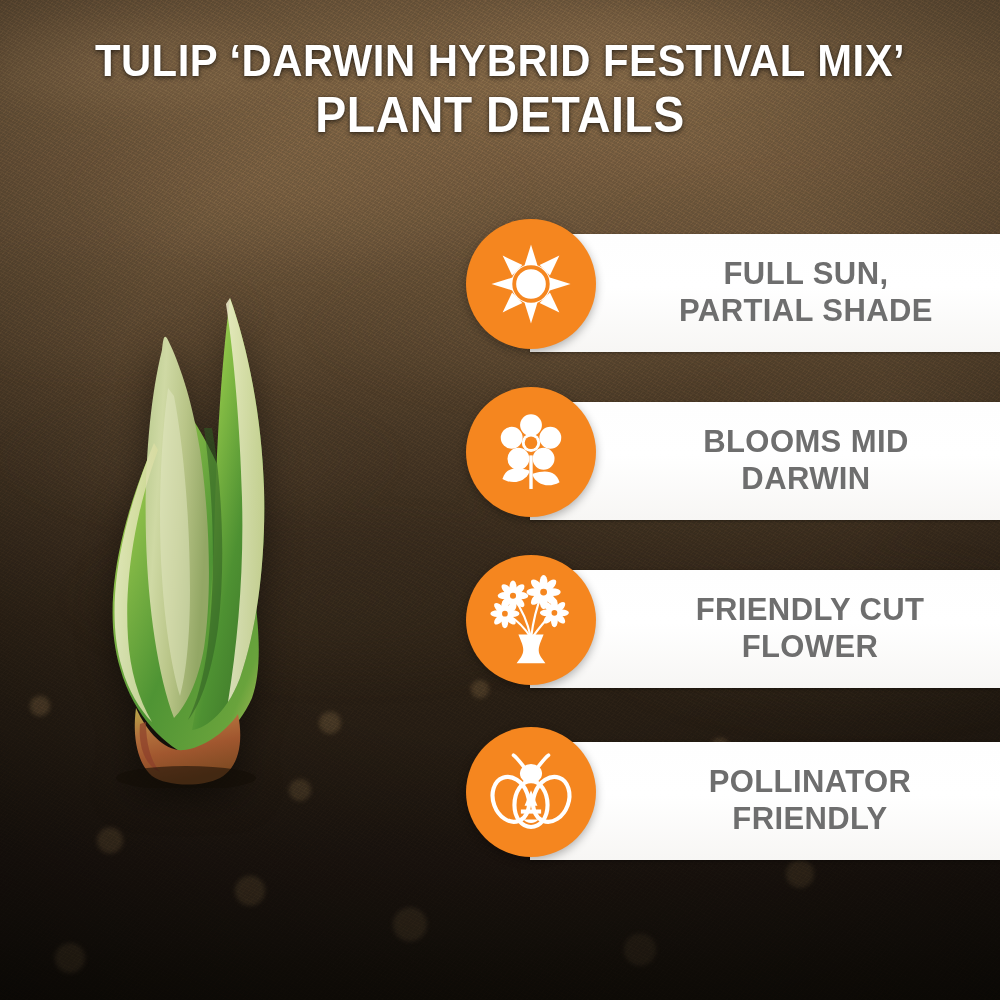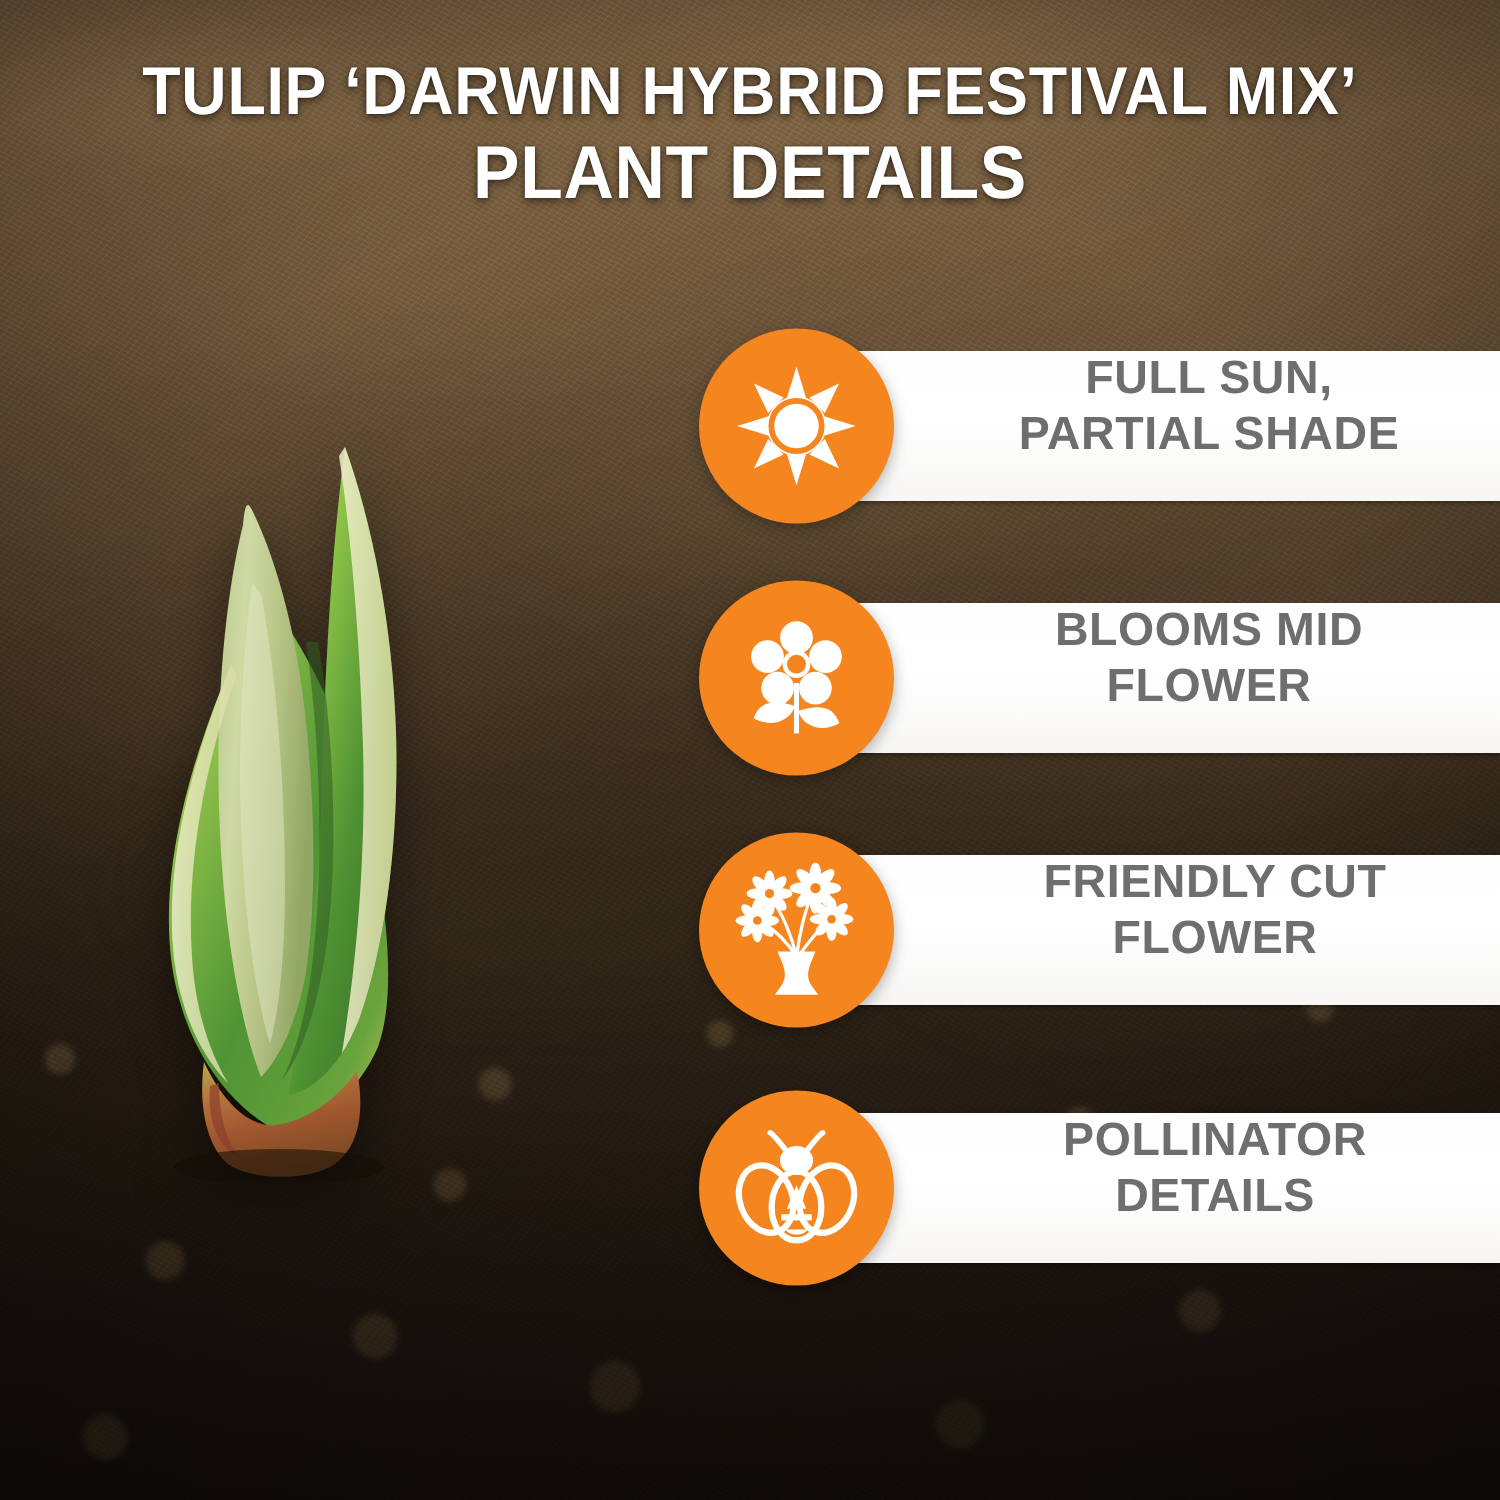--- a/index.html
+++ b/index.html
@@ -111,24 +111,24 @@
   .plant svg{display:block;width:100%;height:100%;filter:drop-shadow(0 10px 18px rgba(0,0,0,.45));}
 
   
   .feature{
     position:absolute;
     left:466px;right:0;
     z-index:5;
   }
   .fbar{
     position:absolute;
-    left:64px;right:0;top:15px;height:100px;
+    left:64px;right:0;top:15px;height:118px;
     background:linear-gradient(180deg,#fefefe 0%,#ffffff 45%,#f7f6f4 100%);
     box-shadow:0 1px 3px rgba(0,0,0,.35);
-    display:flex;align-items:flex-start;justify-content:center;
+    display:flex;align-items:center;justify-content:center;
   }
   .fbar .ftext{
     color:#6e6e6e;
     font-size:31px;
     font-weight:700;
     letter-spacing:.4px;
     line-height:1.18;
     text-align:center;
     white-space:pre-line;
     padding:0 28px 0 110px;
@@ -253,21 +253,21 @@
           <path d="M17 83 L28 60 L40 72 Z"></path>
         </g>
         <circle cx="50" cy="50" r="23" fill="#ffffff"></circle>
         <circle cx="50" cy="50" r="19.5" fill="none" stroke="#F5861F" stroke-width="4.5"></circle>
       </svg>
     </div>
   </div>
 
   <div class="feature" id="feature-1">
     <div class="fbar">
-      <span class="ftext">BLOOMS MID FLOWER</span>
+      <span class="ftext">BLOOMS MID DARWIN</span>
     </div>
     <div class="fcircle">
       <svg width="84" height="84" viewBox="0 0 100 100">
         <g fill="#ffffff">
           <circle cx="50" cy="18" r="13"></circle>
           <circle cx="73" cy="33" r="13"></circle>
           <circle cx="65" cy="58" r="13"></circle>
           <circle cx="35" cy="58" r="13"></circle>
           <circle cx="27" cy="33" r="13"></circle>
           <circle cx="50" cy="39" r="11"></circle>
@@ -354,21 +354,21 @@
         </g>
 
         <path d="M36 66 L64 66 L60 76 C58 82 58 86 61 91 L66 98 L34 98 L39 91
                  C42 86 42 82 40 76 Z" fill="#ffffff"></path>
       </svg>
     </div>
   </div>
 
   <div class="feature" id="feature-3">
     <div class="fbar">
-      <span class="ftext">POLLINATOR DETAILS</span>
+      <span class="ftext">POLLINATOR FRIENDLY</span>
     </div>
     <div class="fcircle">
       <svg width="92" height="92" viewBox="0 0 100 100">
 
         <g stroke="#ffffff" stroke-width="4" fill="none" stroke-linecap="round">
           <path d="M44 25 C38 17 34 12 31 10"></path>
           <path d="M56 25 C62 17 66 12 69 10"></path>
         </g>
 
         <ellipse cx="50" cy="30" rx="12" ry="10.5" fill="#ffffff"></ellipse>

